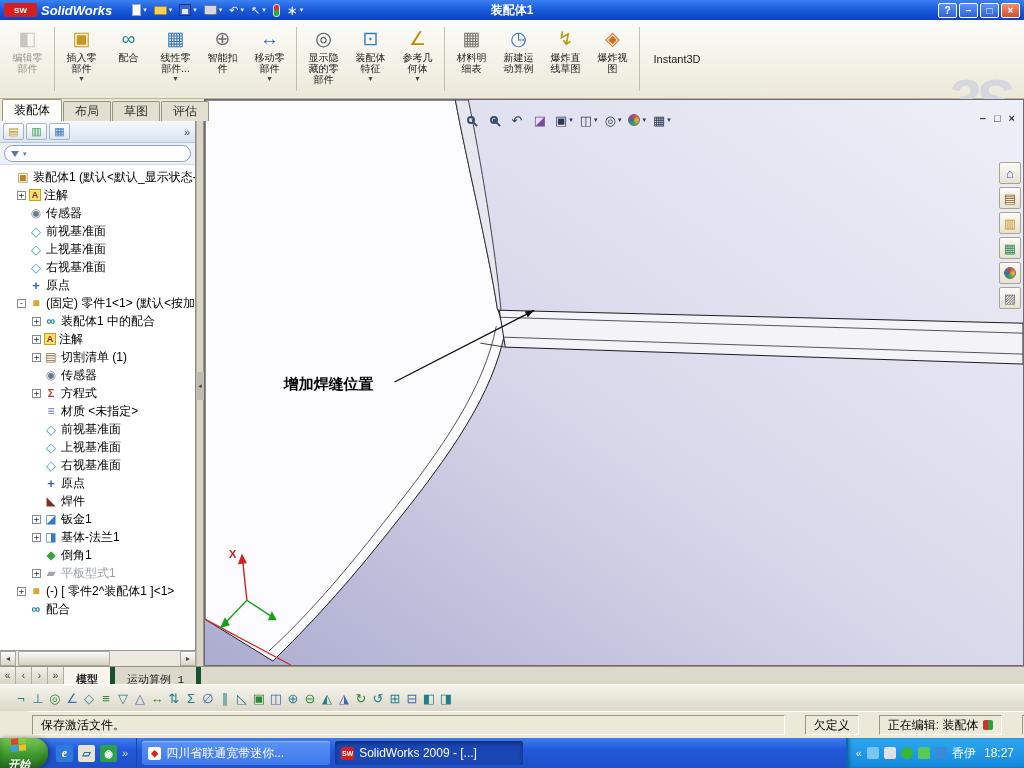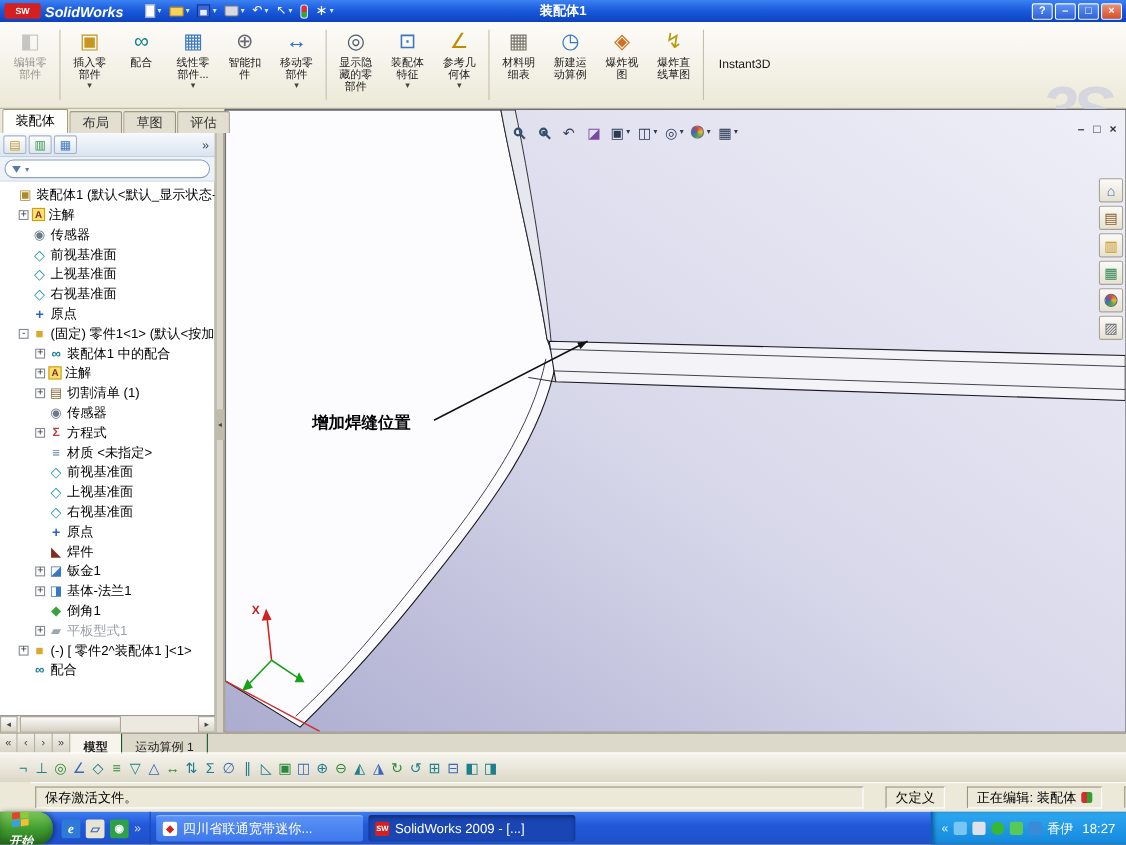--- a/index.html
+++ b/index.html
@@ -147,21 +147,21 @@
   .ts-lib::before{content:"▤";color:#8A5A2A;}
   .ts-exp::before{content:"▥";color:#C8951E;}
   .ts-pal::before{content:"▦";color:#3A8A5A;}
   .ts-props::before{content:"▨";color:#6A6A7A;}
 
   
   .modeltabs{position:absolute;left:0;top:666px;width:1024px;height:18px;background:#DCD8CA;
     border-top:1px solid #96927E;display:flex;align-items:stretch;font-size:11px;z-index:4;}
   .mt-nav{width:16px;display:flex;align-items:center;justify-content:center;border-right:1px solid #B0AC9C;
     background:linear-gradient(#F2F0E8,#D8D4C6);color:#444;font-size:10px;}
-  .mtab{padding:12px 12px;display:flex;align-items:center;border-right:1px solid #14532d;color:#222;}
+  .mtab{padding:12px 12px;display:flex;align-items:center;border-right:5px solid #14532d;color:#222;font-family:Liberation Mono, monospace;}
   .mtab.active{background:#F6F4EC;font-weight:bold;}
 
   
   .btoolbar{position:absolute;left:0;top:684px;width:1024px;height:27px;
     background:linear-gradient(#F6F4EC,#DCD8C8);border-top:1px solid #FFF;
     display:flex;align-items:center;padding-left:14px;gap:3px;z-index:4;}
   .bt-icon{width:14px;text-align:center;font-size:13px;color:#1E7E8C;line-height:1;}
   .btoolbar .bt-icon:nth-child(3n){color:#2A8A3A;}
   .btoolbar .bt-icon:nth-child(4n){color:#3A68B8;}
 
@@ -322,29 +322,29 @@
 细表</span>
         <span class="tdd"></span>
     </div>
     <div class="tbtn">
       <span class="ticon ig-motion"></span>
       <span class="tlbl">新建运
 动算例</span>
         <span class="tdd"></span>
     </div>
     <div class="tbtn">
+      <span class="ticon ig-expline"></span>
+      <span class="tlbl">爆炸直
+线草图</span>
+        <span class="tdd"></span>
+    </div>
+    <div class="tbtn">
       <span class="ticon ig-explode"></span>
       <span class="tlbl">爆炸视
 图</span>
-        <span class="tdd"></span>
-    </div>
-    <div class="tbtn">
-      <span class="ticon ig-expline"></span>
-      <span class="tlbl">爆炸直
-线草图</span>
         <span class="tdd"></span>
     </div>
     <div class="tsep"></div>
     <div class="tbtn txt-only" style="width:68px;">
       <span class="tlbl">Instant3D</span>
     </div>
     <div class="watermark">3S</div>
   </div>
 
   <div class="viewport">

